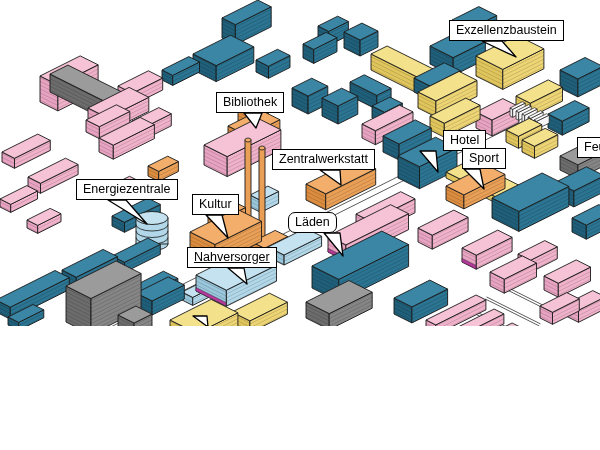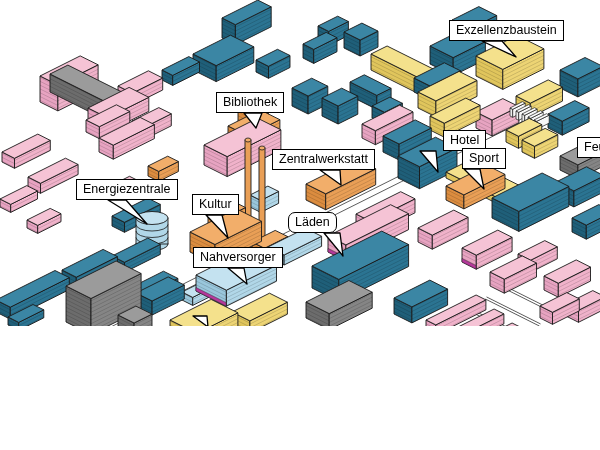--- a/index.html
+++ b/index.html
@@ -805,14 +805,14 @@
 
   <div class="label" style="left: 449px; top: 20px;">Exzellenzbaustein</div>
   <div class="label" style="left: 216px; top: 92px; text-align: center;">Bibliothek</div>
   <div class="label" style="left: 403px; top: 130px; margin-left: 40px;">Hotel</div>
   <div class="label" style="left: 449px; top: 148px; margin-left: 13px;">Sport</div>
   <div class="label wide" style="left: 577px; top: 137px;">Feu</div>
   <div class="label" style="left: 272px; top: 149px;">Zentralwerkstatt</div>
   <div class="label" style="left: 76px; top: 179px;">Energiezentrale</div>
   <div class="label" style="left: 192px; top: 194px;">Kultur</div>
   <div class="label" style="left: 288px; top: 212px; border-radius: 7px;">Läden</div>
-  <div class="label" style="left: 193px; top: 247px;">Nahversorger</div>
+  <div class="label" style="left: 187px; top: 247px; text-decoration: underline;">Nahversorger</div>
 </div>
 
 </body></html>

